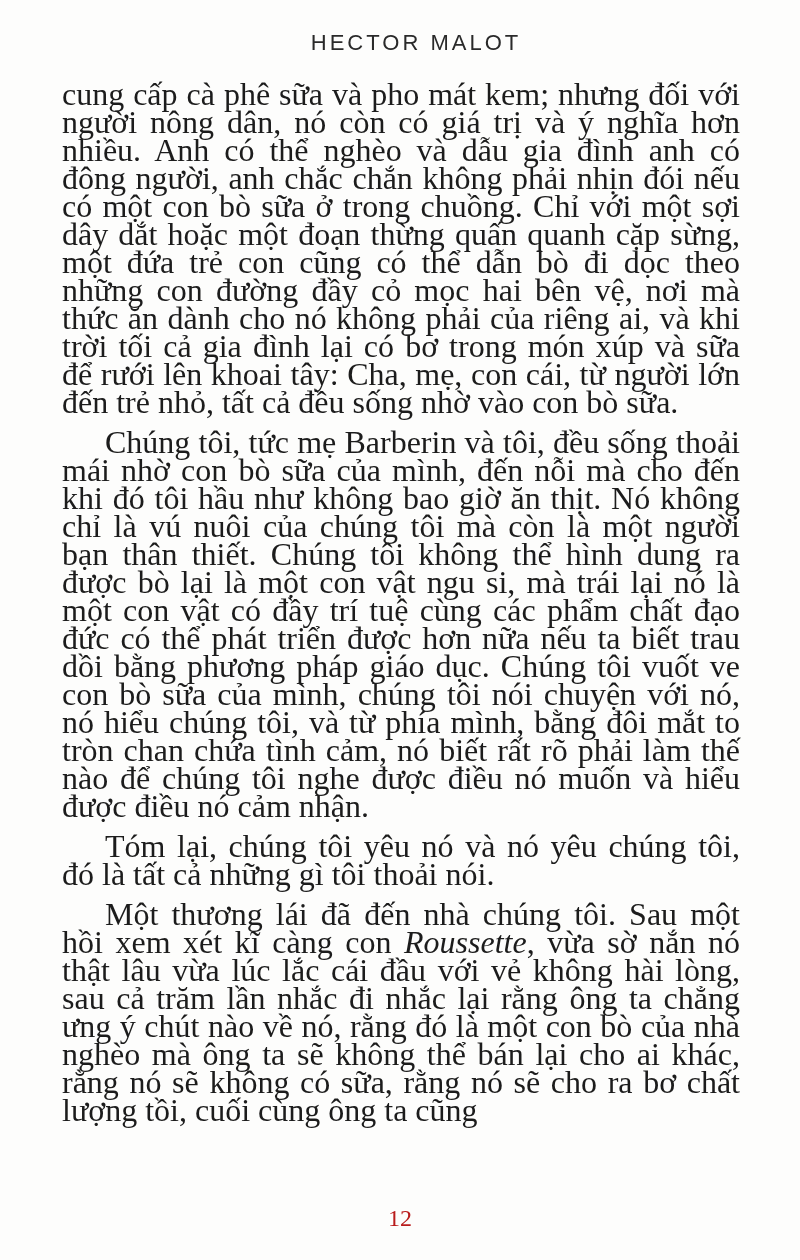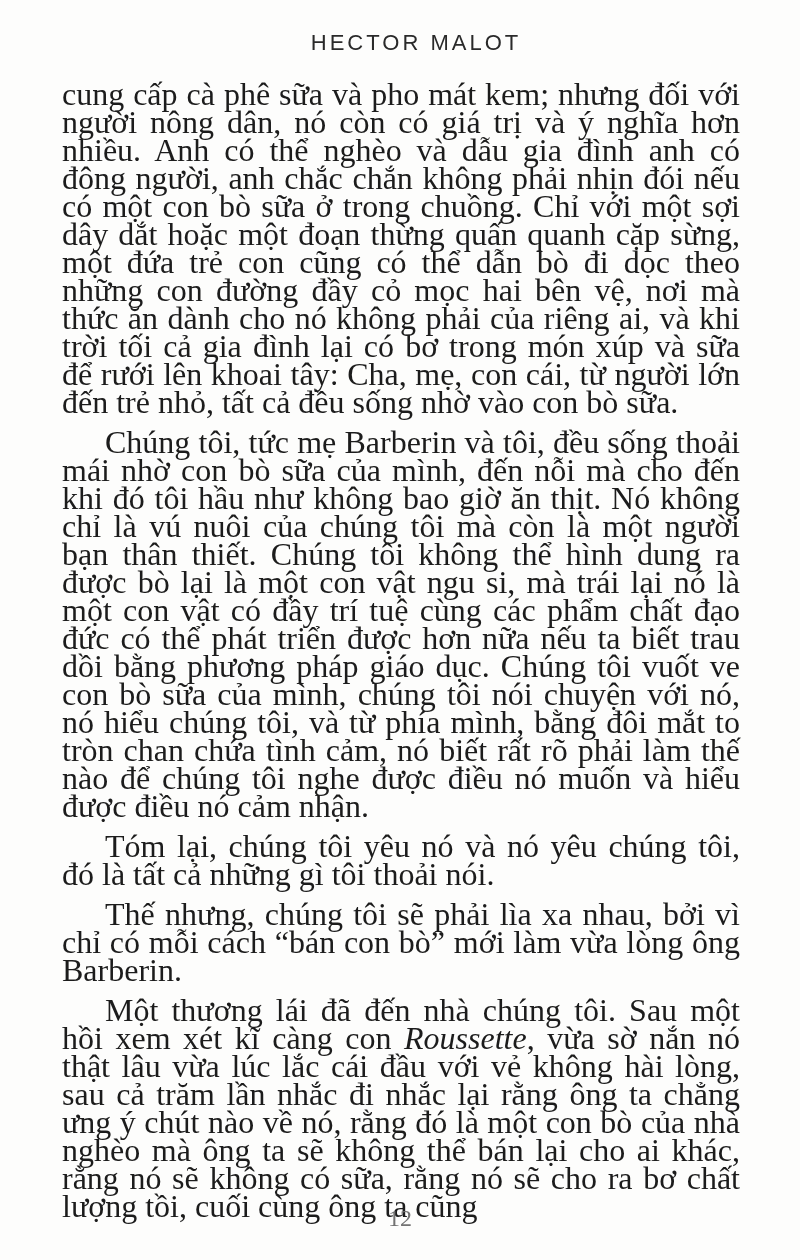--- a/index.html
+++ b/index.html
@@ -58,41 +58,40 @@
   }
   .page-footer {
     position: absolute;
     bottom: 28px;
     left: 0;
     width: 100%;
     text-align: center;
   }
   .page-footer .page-number {
     font-size: 24px;
-    color: #737373;
+    color: #b91c1c;
   }
 </style>
 </head>
 <body>
 
 <div class="page">
 
   <header class="running-header">
     <span class="author">HECTOR MALOT</span>
   </header>
 
   <main class="body-text">
 
     <p class="continuation">cung cấp cà phê sữa và pho mát kem; nhưng đối với người nông dân, nó còn có giá trị và ý nghĩa hơn nhiều. Anh có thể nghèo và dẫu gia đình anh có đông người, anh chắc chắn không phải nhịn đói nếu có một con bò sữa ở trong chuồng. Chỉ với một sợi dây dắt hoặc một đoạn thừng quấn quanh cặp sừng, một đứa trẻ con cũng có thể dẫn bò đi dọc theo những con đường đầy cỏ mọc hai bên vệ, nơi mà thức ăn dành cho nó không phải của riêng ai, và khi trời tối cả gia đình lại có bơ trong món xúp và sữa để rưới lên khoai tây: Cha, mẹ, con cái, từ người lớn đến trẻ nhỏ, tất cả đều sống nhờ vào con bò sữa.</p>
 
     <p>Chúng tôi, tức mẹ Barberin và tôi, đều sống thoải mái nhờ con bò sữa của mình, đến nỗi mà cho đến khi đó tôi hầu như không bao giờ ăn thịt. Nó không chỉ là vú nuôi của chúng tôi mà còn là một người bạn thân thiết. Chúng tôi không thể hình dung ra được bò lại là một con vật ngu si, mà trái lại nó là một con vật có đầy trí tuệ cùng các phẩm chất đạo đức có thể phát triển được hơn nữa nếu ta biết trau dồi bằng phương pháp giáo dục. Chúng tôi vuốt ve con bò sữa của mình, chúng tôi nói chuyện với nó, nó hiểu chúng tôi, và từ phía mình, bằng đôi mắt to tròn chan chứa tình cảm, nó biết rất rõ phải làm thế nào để chúng tôi nghe được điều nó muốn và hiểu được điều nó cảm nhận.</p>
 
     <p>Tóm lại, chúng tôi yêu nó và nó yêu chúng tôi, đó là tất cả những gì tôi thoải nói.</p>
 
-    <p>Thế nhưng, chúng tôi sẽ phải lìa xa nhau, bởi vì chỉ có mỗi cách “bán con bò” mới làm vừa lòng ông Barberin.</p>
 
     <p><span>Một thương lái đã đến nhà chúng tôi. Sau một hồi xem xét kĩ càng con </span><span class="italic">Roussette</span><span>, vừa sờ nắn nó thật lâu vừa lúc lắc cái đầu với vẻ không hài lòng, sau cả trăm lần nhắc đi nhắc lại rằng ông ta chẳng ưng ý chút nào về nó, rằng đó là một con bò của nhà nghèo mà ông ta sẽ không thể bán lại cho ai khác, rằng nó sẽ không có sữa, rằng nó sẽ cho ra bơ chất lượng tồi, cuối cùng ông ta cũng</span></p>
 
   </main>
 
   <footer class="page-footer">
     <span class="page-number">12</span>
   </footer>
 
 </div>

